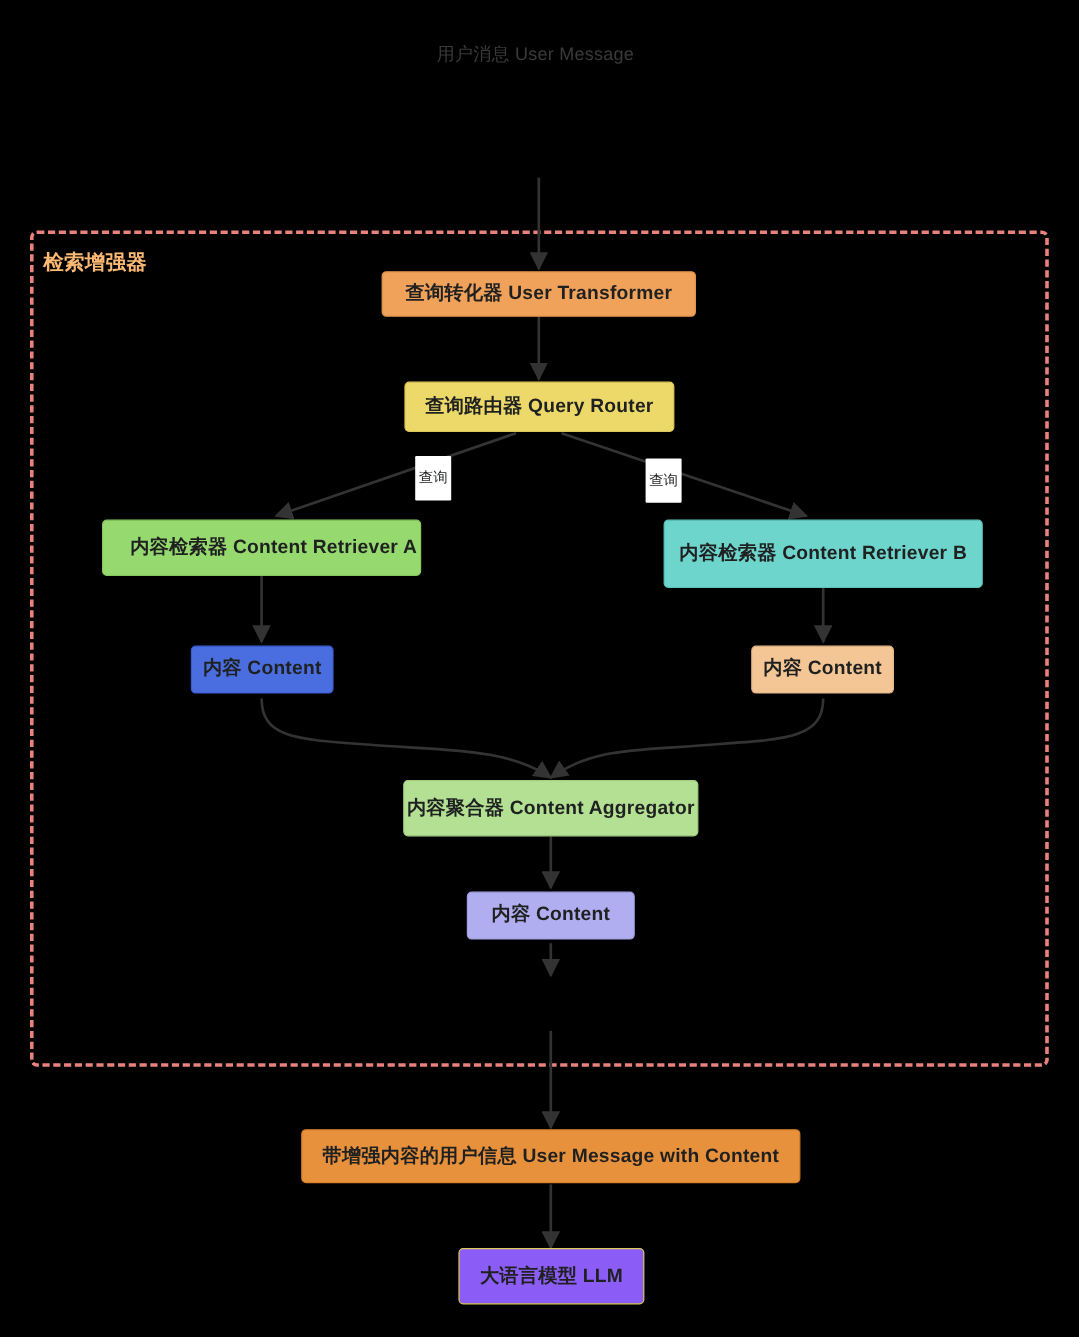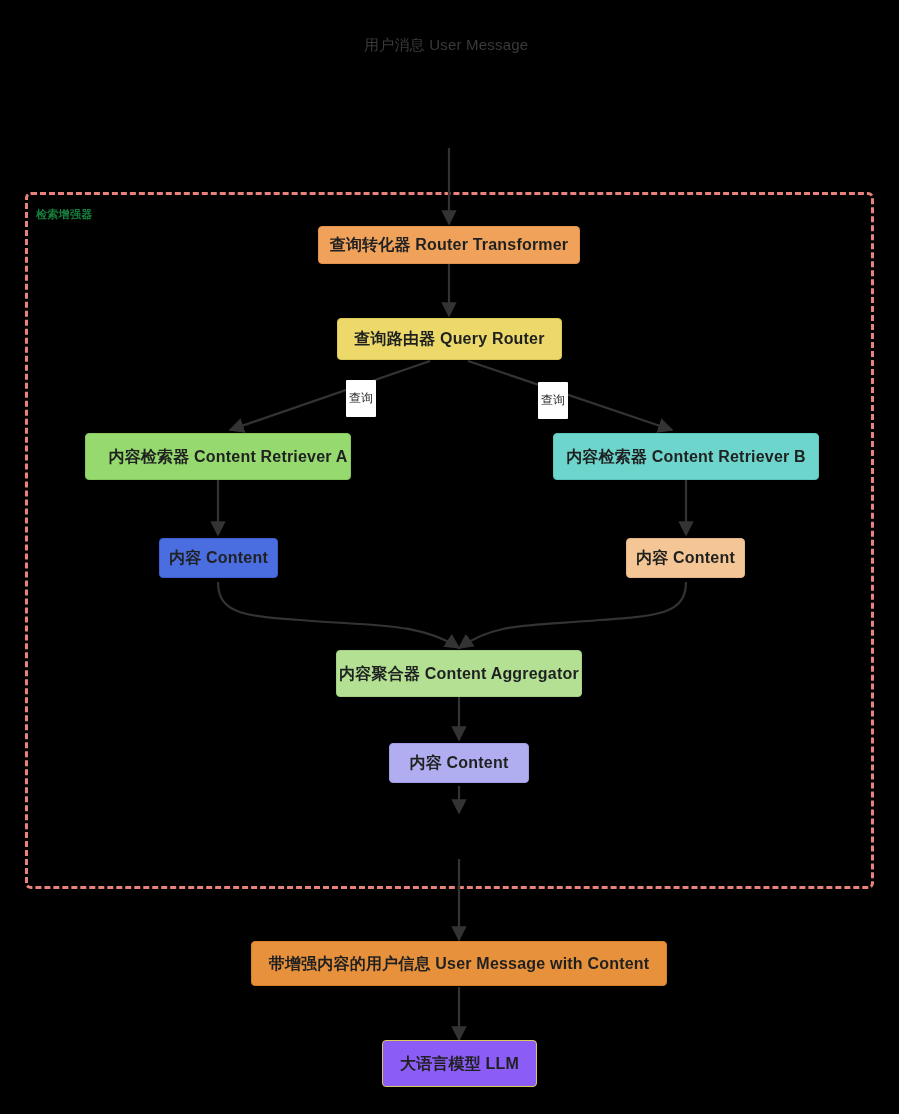--- a/index.html
+++ b/index.html
@@ -52,23 +52,23 @@
   }
   .subgraph {
     position: absolute;
     box-sizing: border-box;
     border: 3px dashed #e9827d;
     border-radius: 6px;
     background: transparent;
   }
   .subgraph-title {
     position: absolute;
-    font-size: 11px;
+    font-size: 17px;
     font-weight: bold;
-    color: #15803d;
+    color: #fdba74;
     white-space: nowrap;
     letter-spacing: 0.3px;
   }
   .edge-label {
     position: absolute;
     background: #ffffff;
     color: #1f2020;
     font-size: 12px;
     font-weight: normal;
     padding: 12px 3px;
@@ -114,30 +114,30 @@
       <path d="M 459 786 L 459 813"></path>
 
       <path d="M 459 859 L 459 940"></path>
 
       <path d="M 459 987 L 459 1040"></path>
     </g>
   </svg>
 
   <div class="plain-label" style="left:364px; top:36px;">用户消息 User Message</div>
 
-  <div class="node" style="left:318px; top:226px; width:262px; height:38px; background:#f0a15a; border:1px solid #e0934c;">查询转化器 Router Transformer</div>
+  <div class="node" style="left:318px; top:226px; width:262px; height:38px; background:#f0a15a; border:1px solid #e0934c;">查询转化器 User Transformer</div>
 
   <div class="node" style="left:337px; top:318px; width:225px; height:42px; background:#ecd96a; border:1px solid #dcc95a;">查询路由器 Query Router</div>
 
   <div class="edge-label" style="left:346px; top:380px;">查询</div>
   <div class="edge-label" style="left:538px; top:382px;">查询</div>
 
   <div class="node" style="left:85px; top:433px; width:266px; height:47px; background:#96d96f; border:1px solid #86c95f;padding-left:20px;">内容检索器 Content Retriever A</div>
 
-  <div class="node" style="left:553px; top:433px; width:266px; height:47px; background:#6ed5cd; border:1px solid #5ec5bd;">内容检索器 Content Retriever B</div>
+  <div class="node" style="left:553px; top:433px; width:266px; height:57px; background:#6ed5cd; border:1px solid #5ec5bd;">内容检索器 Content Retriever B</div>
 
   <div class="node" style="left:159px; top:538px; width:119px; height:40px; background:#4a6ee0; border:1px solid #3a5ed0;">内容 Content</div>
 
   <div class="node" style="left:626px; top:538px; width:119px; height:40px; background:#f4c695; border:1px solid #e4b685;">内容 Content</div>
 
   <div class="node" style="left:336px; top:650px; width:246px; height:47px; background:#b3e093; border:1px solid #a3d083;">内容聚合器 Content Aggregator</div>
 
   <div class="node" style="left:389px; top:743px; width:140px; height:40px; background:#b0aef0; border:1px solid #a09ee0;">内容 Content</div>
 
 

